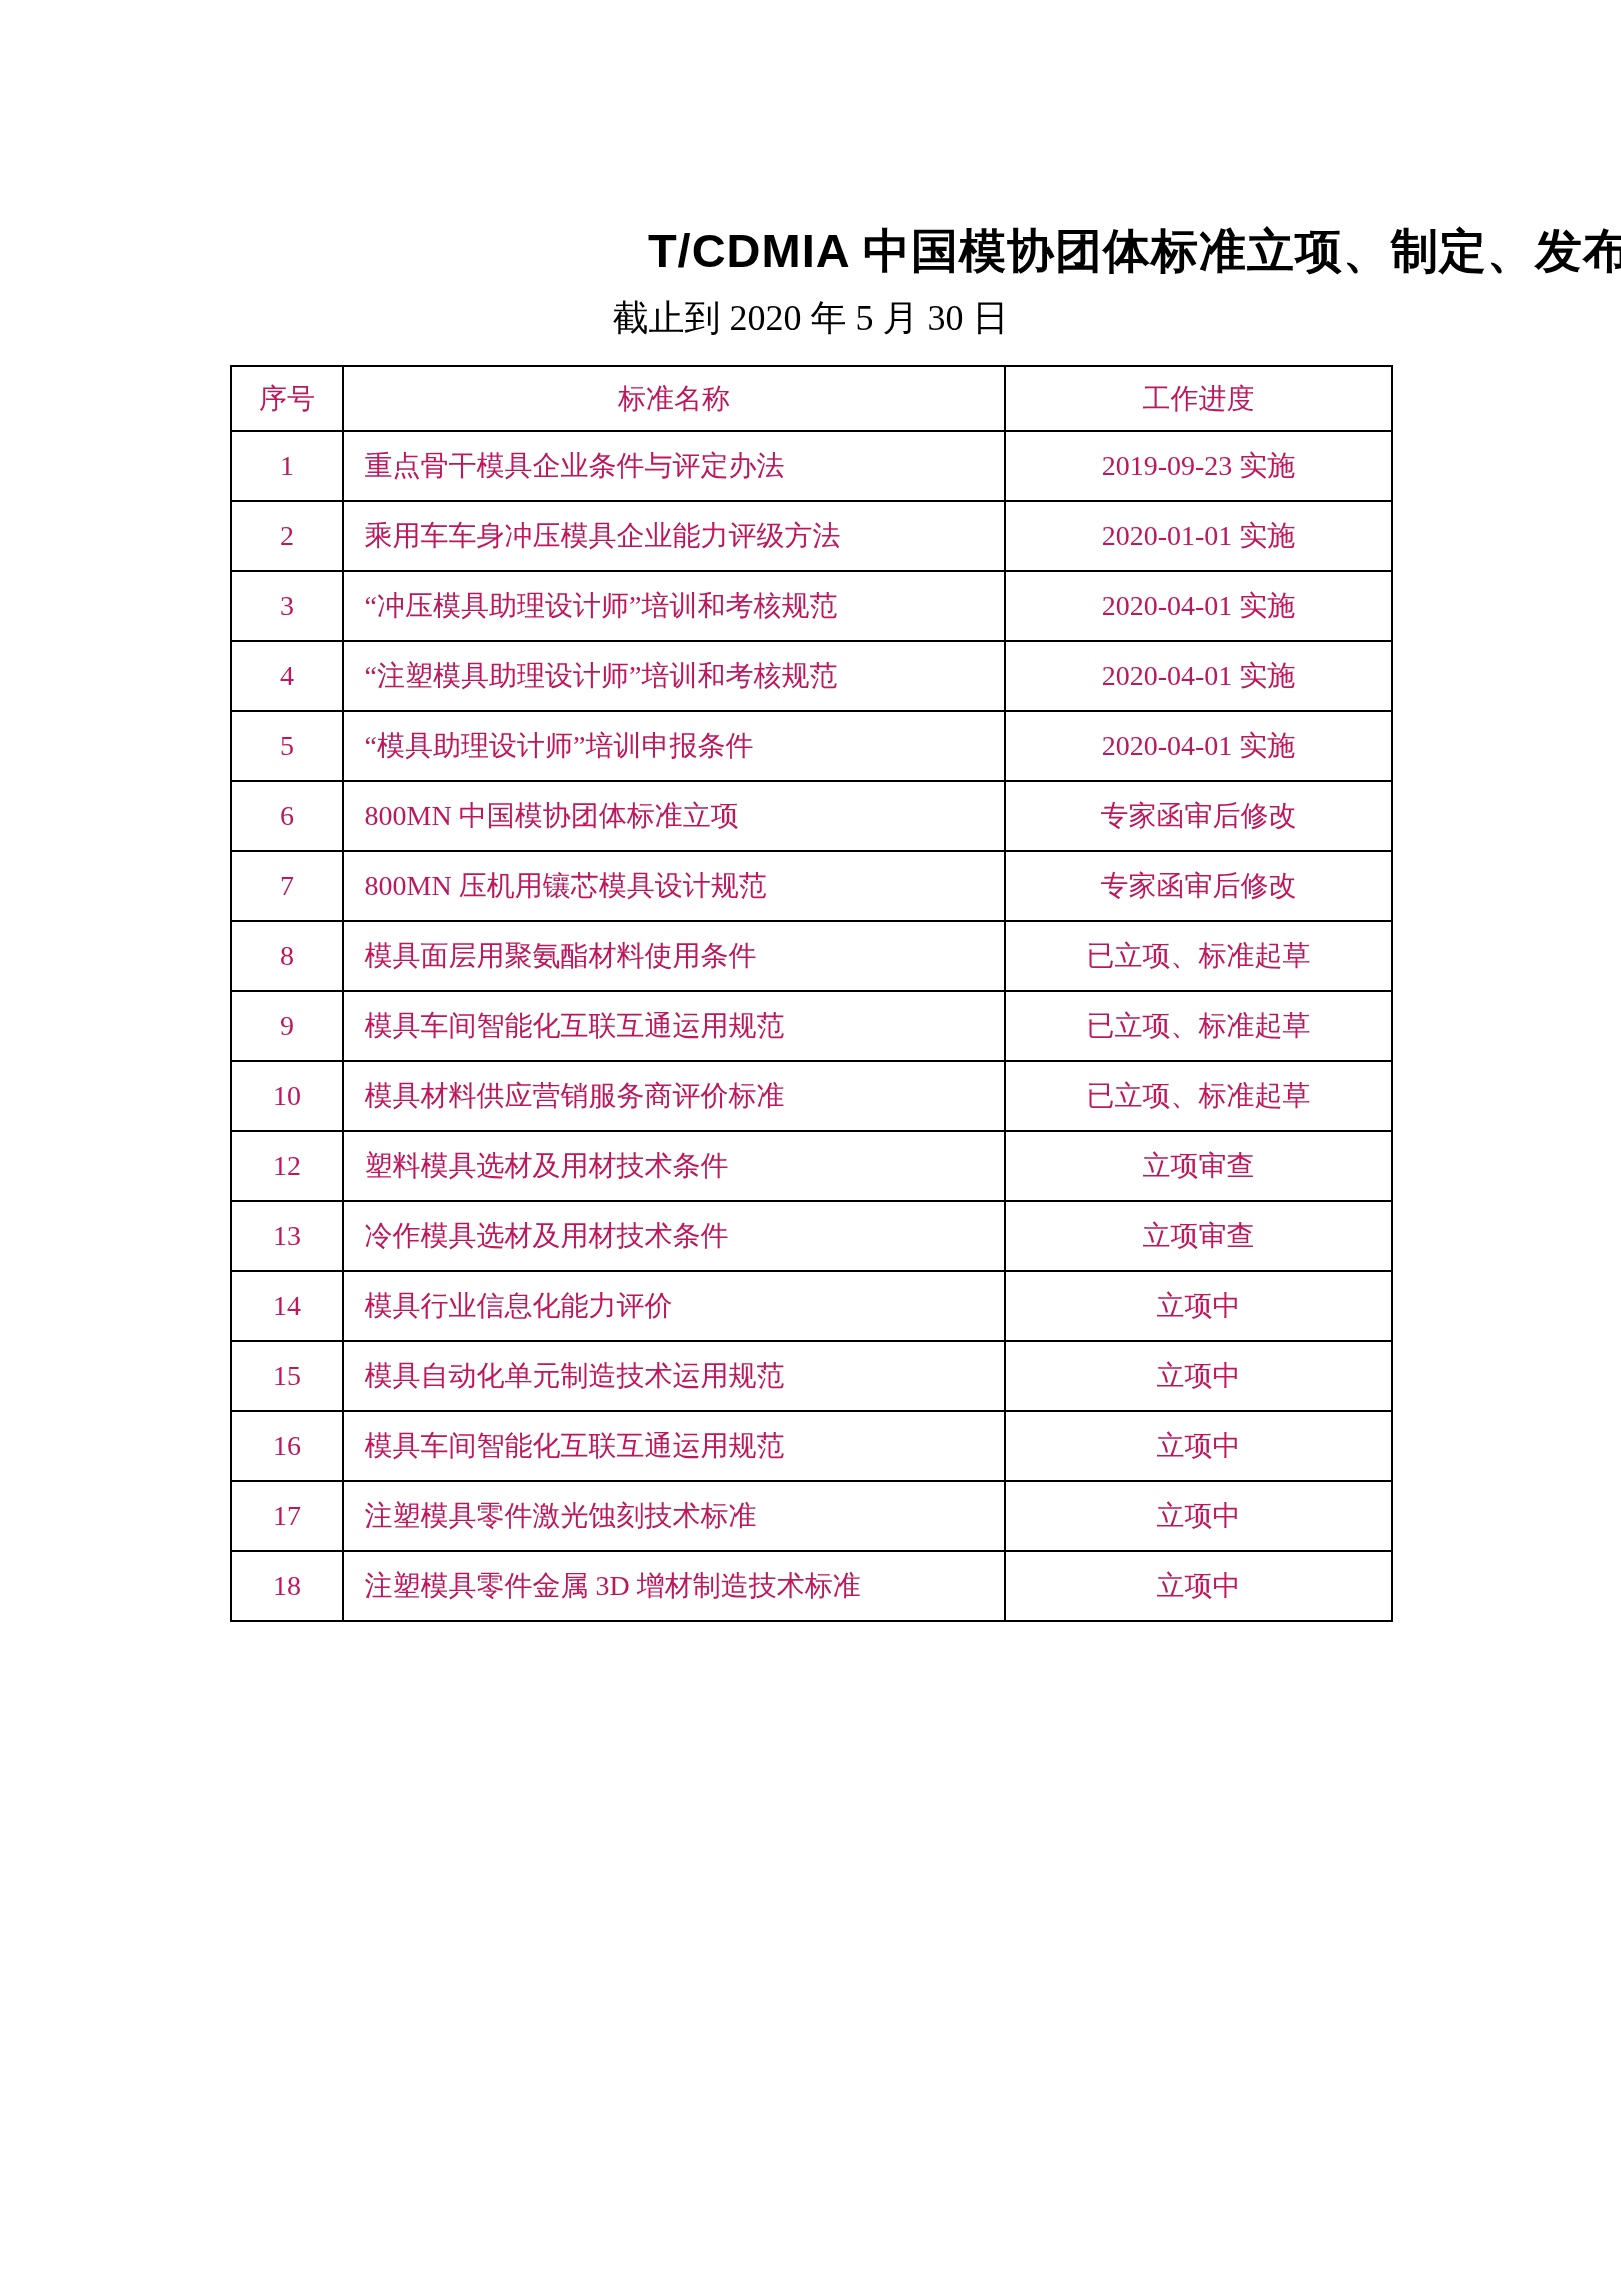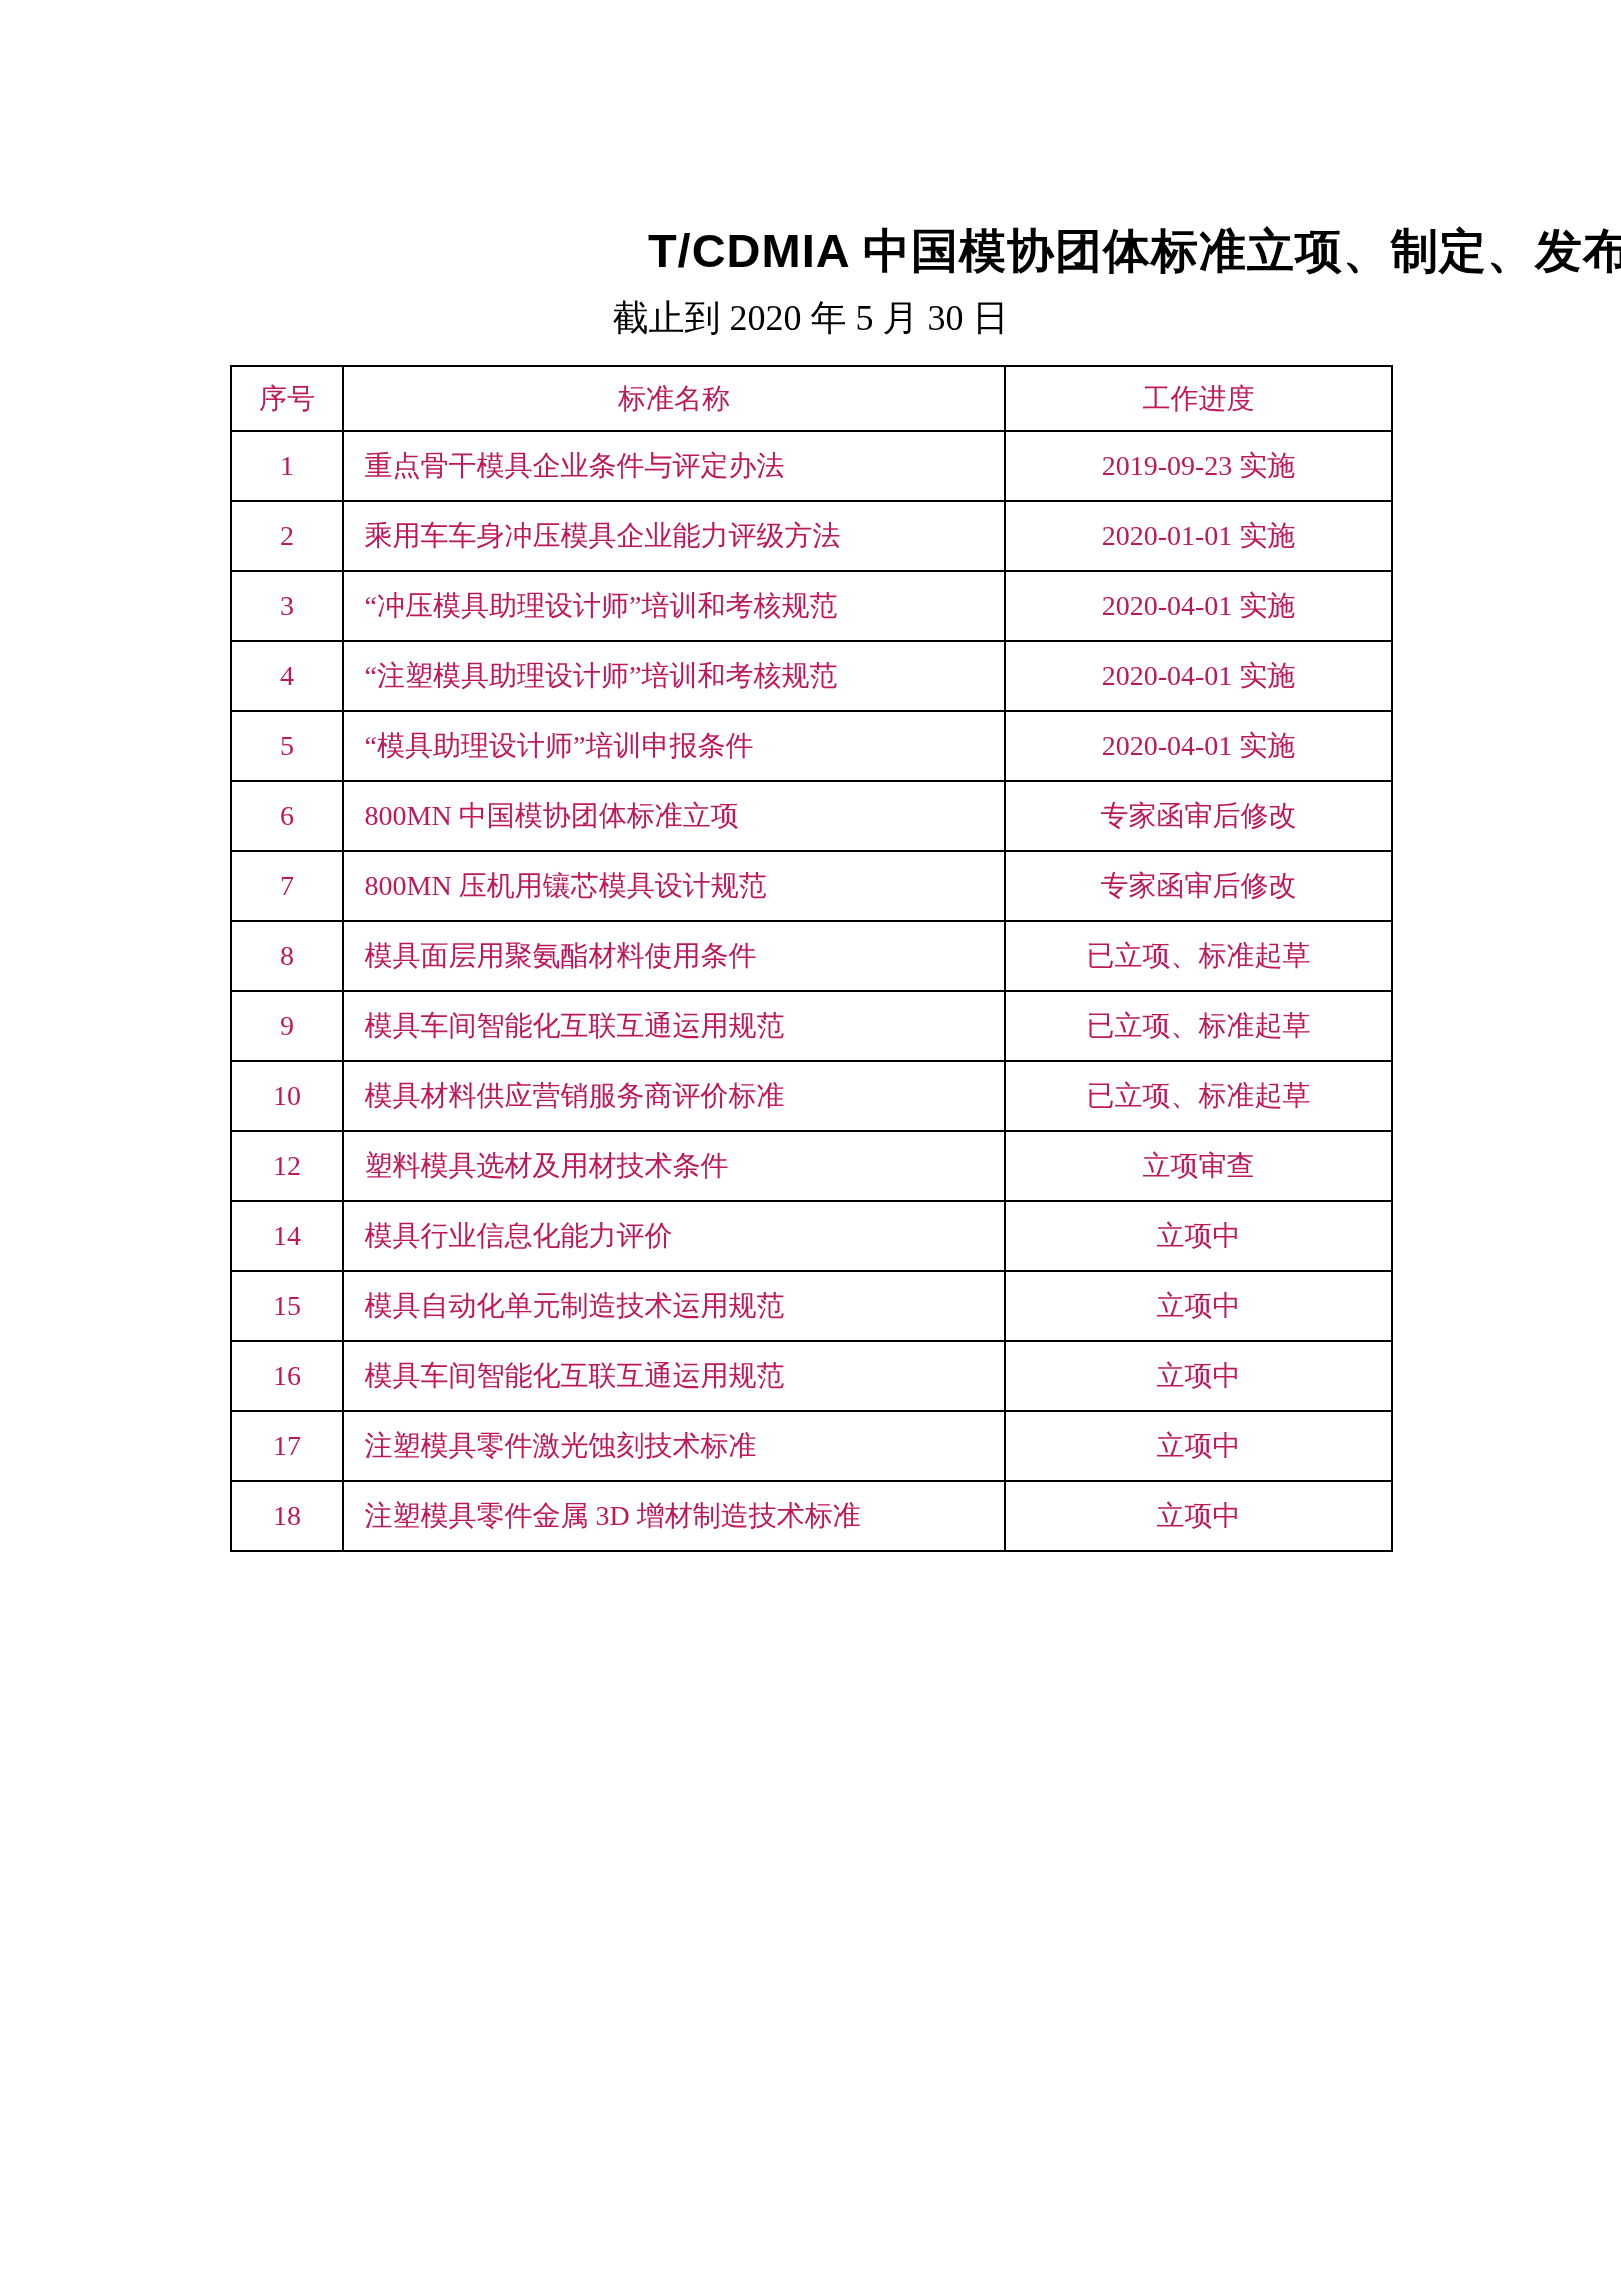--- a/index.html
+++ b/index.html
@@ -155,20 +155,25 @@
     <td class="col-no">10</td>
     <td class="col-name">模具材料供应营销服务商评价标准</td>
     <td class="col-status">已立项、标准起草</td>
   </tr>
         <tr>
     <td class="col-no">12</td>
     <td class="col-name">塑料模具选材及用材技术条件</td>
     <td class="col-status">立项审查</td>
   </tr>
         <tr>
+    <td class="col-no">13</td>
+    <td class="col-name">冷作模具选材及用材技术条件</td>
+    <td class="col-status">立项审查</td>
+  </tr>
+        <tr>
     <td class="col-no">14</td>
     <td class="col-name">模具行业信息化能力评价</td>
     <td class="col-status">立项中</td>
   </tr>
         <tr>
     <td class="col-no">15</td>
     <td class="col-name">模具自动化单元制造技术运用规范</td>
     <td class="col-status">立项中</td>
   </tr>
         <tr>

